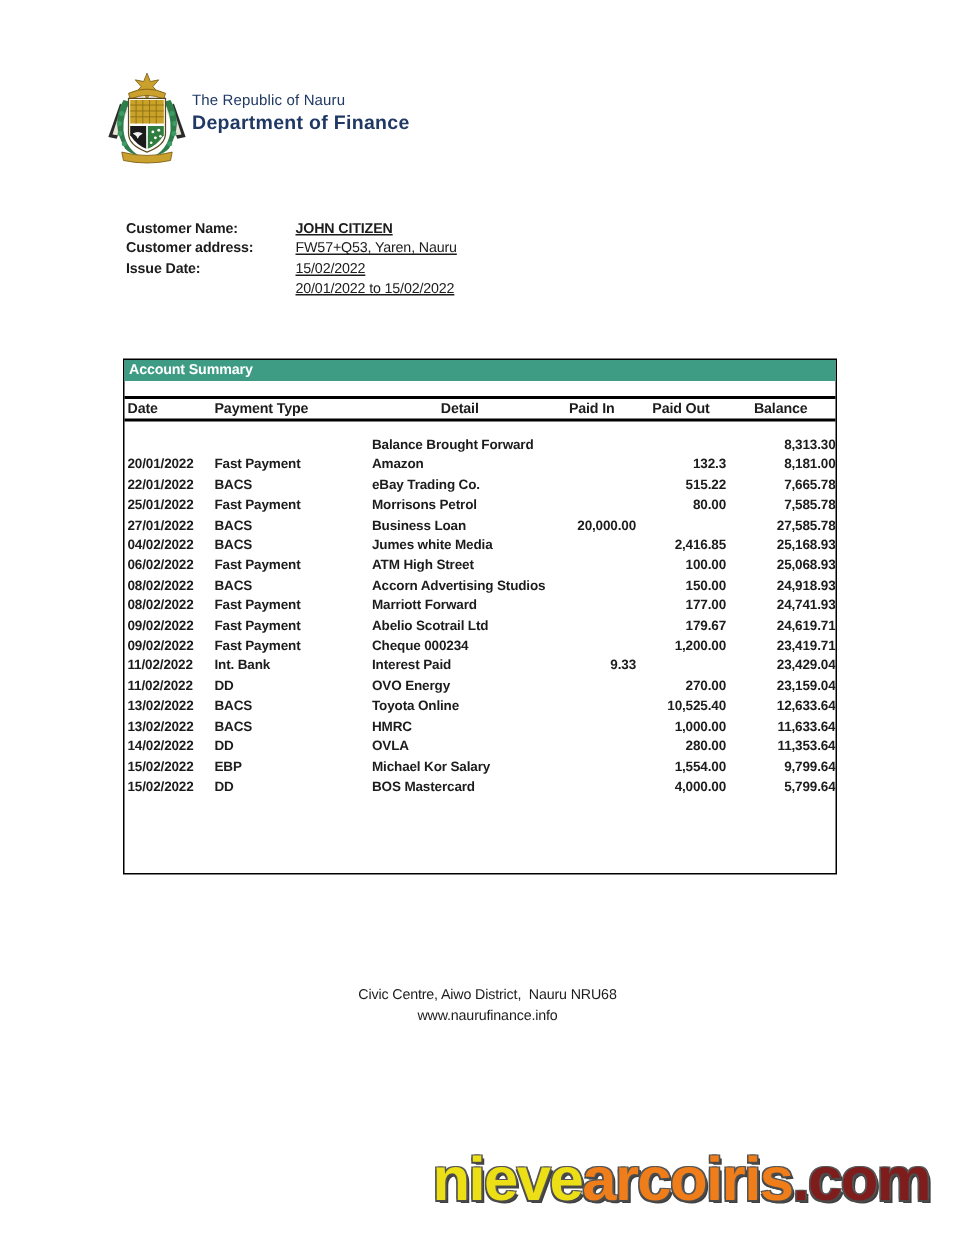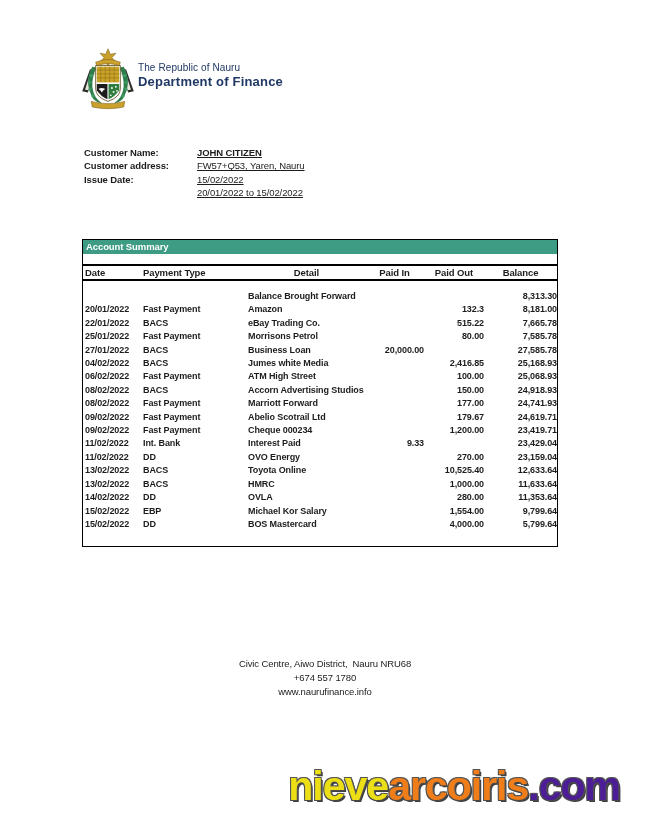--- a/index.html
+++ b/index.html
@@ -1,35 +1,35 @@
 <!DOCTYPE html>
 <html><head>
 <meta charset="utf-8">
 <style>
   * { margin:0; padding:0; box-sizing:border-box; }
   html,body { background:#ffffff; }
   body { font-family:"Liberation Sans", sans-serif; color:#1c1c1c; }
   .page { position:relative; width:650px; height:838px; background:#fff; overflow:hidden; }
 
   
-  .brand { position:absolute; left:80px; top:47px; display:flex; }
+  .brand { position:absolute; left:70px; top:47px; display:flex; }
   .logo { width:56px; height:64px; }
   .brand-text { padding-top:15px; margin-left:2px; }
   .org1 { font-size:10px; color:#1f3864; letter-spacing:.1px; }
   .org2 { font-size:13px; color:#1f3864; font-weight:bold; margin-top:1px; letter-spacing:.2px; }
 
   
   .customer { position:absolute; left:84px; top:146px; font-size:9.5px; }
   .c-row { display:flex; line-height:13.4px; }
   .c-label { width:113px; font-weight:bold; letter-spacing:-.1px; }
   .c-value { letter-spacing:-.1px;text-decoration:underline; }
   .c-value.bold { font-weight:bold; }
 
   
-  .summary { position:absolute; left:82px; top:239px; width:476px; height:308px;
+  .summary { position:absolute; left:82px; top:239px; width:476px; height:344px;
              border:1px solid #000; display:flex; flex-direction:column; }
   .summary-title { height:14px; background:#3e9b84; color:#fff; font-weight:bold;
                    font-size:9.5px; line-height:14px; padding-left:3px; letter-spacing:-.1px; }
   .summary-gap { height:10px; }
   .grid { display:grid; grid-template-columns:58px 105px 117px 59px 60px 73px;
           padding-left:2px; padding-right:2px;font-weight:bold; }
   .thead { border-top:2px solid #000; border-bottom:2px solid #000;
            font-weight:bold; font-size:9.5px; line-height:13px; height:17px; letter-spacing:-.1px; }
   .thead .h3 { text-align:center; }
   .thead .h4, .thead .h5, .thead .h6 { text-align:center; }
@@ -280,21 +280,20 @@
           <div class="cell c3">BOS Mastercard</div>
           <div class="cell c4"></div>
           <div class="cell c5">4,000.00</div>
           <div class="cell c6">5,799.64</div>
         </div>
       </div>
   </div>
 
   <div class="footer">
     <div class="f-line">Civic Centre, Aiwo District,  Nauru NRU68</div>
-    <div class="f-line">+674 557 1780</div>
     <div class="f-line">www.naurufinance.info</div>
   </div>
 
   <div class="watermark">
-    <span id="wm1" style="color: rgb(236, 223, 22);">nieve</span><span id="wm2" style="color: rgb(238, 125, 26);">arcoiris</span><span id="wm3" style="color: #4c1d95;">.com</span>
+    <span id="wm1" style="color: rgb(236, 223, 22);">nieve</span><span id="wm2" style="color: rgb(238, 125, 26);">arcoiris</span><span id="wm3" style="color: #7f1d1d;">.com</span>
   </div>
 
 </div>
 
 </body></html>

